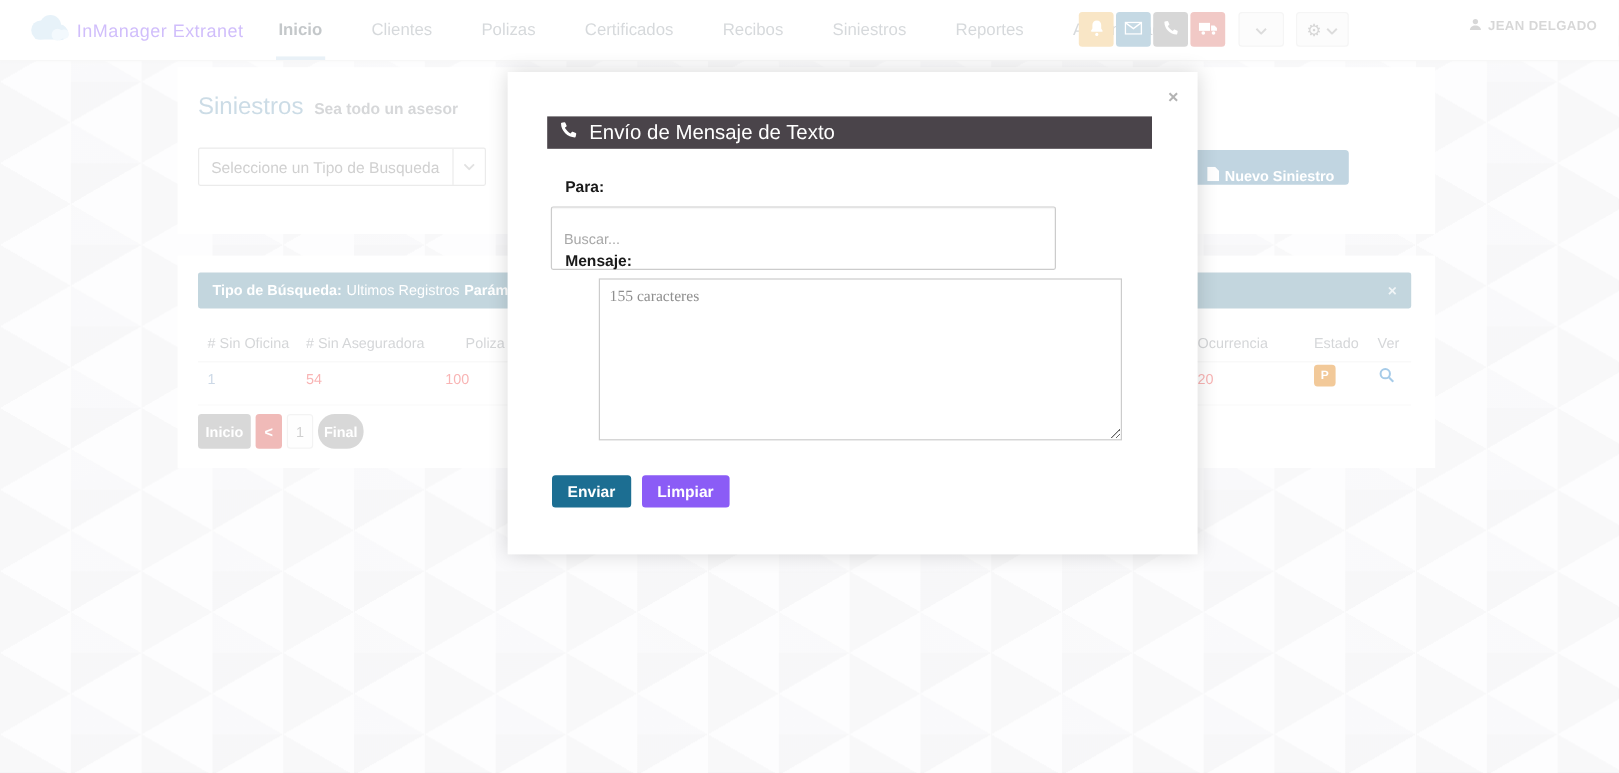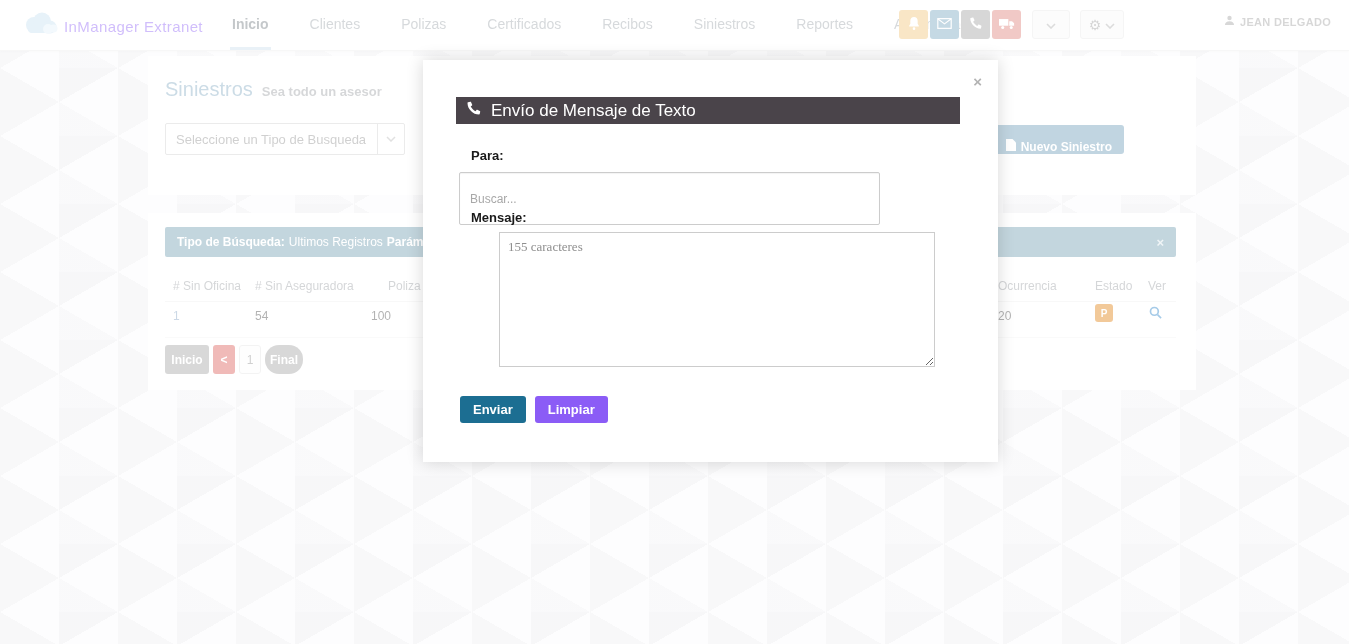--- a/index.html
+++ b/index.html
@@ -48,21 +48,21 @@
                 font-size:13px;color:#8a8a8a;padding:0 10px;font-family:"Liberation Sans",sans-serif;}
   .new-btn{position:absolute;right:72px;top:69px;height:29px;background:#6496b4;color:#fff;border:none;
            border-radius:3px;font-size:12px;font-weight:bold;display:flex;align-items:flex-end;gap:5px;
            padding:0 12px;cursor:pointer;font-family:"Liberation Sans",sans-serif;}
   .panel2{left:148px;top:213px;width:1048px;height:177px;}
   .rbar{position:absolute;left:17px;top:14px;width:1011px;height:30px;background:#6998ac;border-radius:2px;
         color:#fff;font-size:12px;display:flex;align-items:center;padding:0 12px;box-sizing:border-box;gap:4px;}
   .rbar-x{margin-left:auto;color:rgba(255,255,255,.75);font-size:13px;font-weight:bold;cursor:pointer;}
   .rtable{position:absolute;left:17px;top:62px;width:1011px;height:70px;font-size:12px;}
   .th{position:absolute;top:4px;color:#95999e;}
-  .td{position:absolute;top:34px;color:#404040;}
+  .td{position:absolute;top:34px;color:#ef4444;}
   .td.link{color:#7f9fc0;}
   .rt-line1{position:absolute;left:0;right:0;top:26px;border-top:1px solid #ededee;}
   .rt-line2{position:absolute;left:0;right:0;top:62px;border-top:1px solid #f2f2f3;}
   .badge-p{position:absolute;left:930px;top:29px;width:18px;height:18px;background:#de7800;color:#fff;
            border-radius:3px;font-size:10px;font-weight:bold;display:flex;align-items:center;justify-content:center;}
   .ver-ico{position:absolute;left:984px;top:31px;cursor:pointer;}
   .pager{position:absolute;left:17px;top:132px;display:flex;gap:4px;font-size:12px;font-weight:bold;}
   .pg{height:29px;border-radius:3px;display:flex;align-items:center;justify-content:center;cursor:pointer;box-sizing:border-box;}
   .pg.first{width:44px;background:#9e9e9e;color:#fff;}
   .pg.prev{width:22px;background:#d9534f;color:#fff;}

